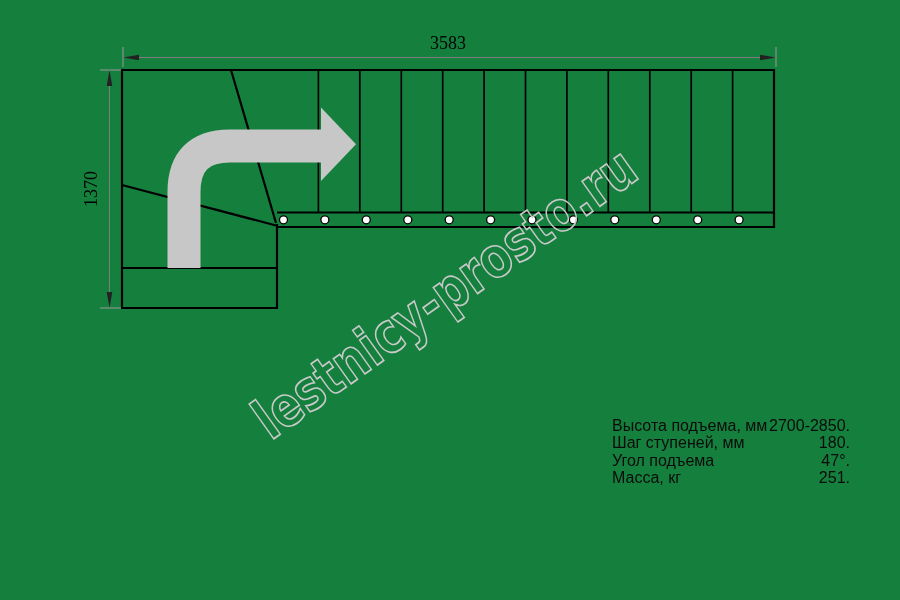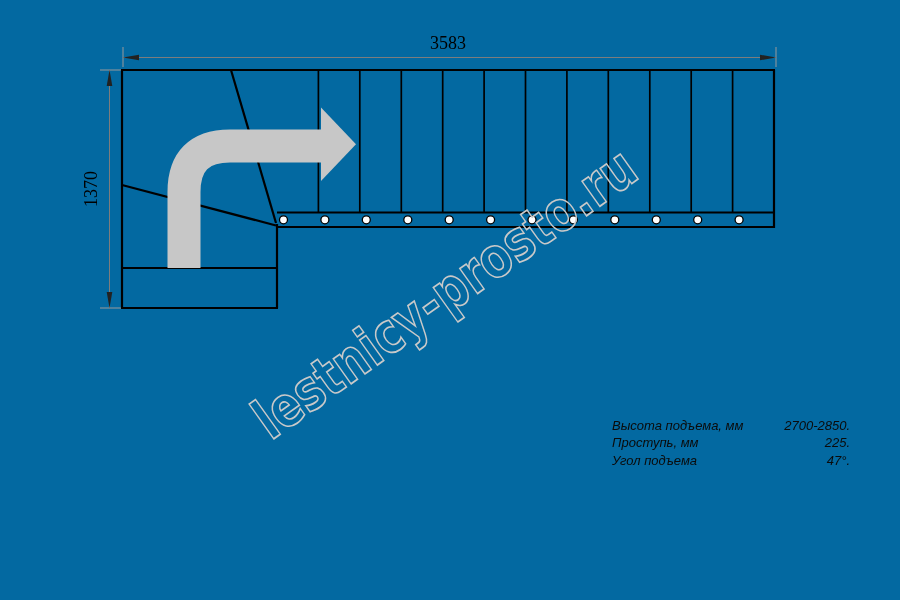--- a/index.html
+++ b/index.html
@@ -1,30 +1,30 @@
 <!DOCTYPE html>
 <html><head>
 <meta charset="utf-8">
 <style>
   html,body{margin:0;padding:0;background:#ffffff;}
-  .page{position:relative;width:900px;height:600px;background:#0369a1;overflow:hidden;
+  .page{position:relative;width:900px;height:600px;background:#15803d;overflow:hidden;
         font-family:"Liberation Sans",sans-serif;}
   .plan-svg{position:absolute;left:0;top:0;}
   .ext{stroke:#9a9a9a;stroke-width:1;}
   .dim{stroke:#7d7d7d;stroke-width:1;}
   .arr{fill:#222222;stroke:none;}
   .dimtext{font-family:"Liberation Serif",serif;font-size:18px;fill:#000000;}
   .outline{stroke:#000000;stroke-width:2.2;stroke-linecap:butt;fill:none;}
   .thinline{stroke:#000000;stroke-width:1.8;fill:none;}
   .steps line{stroke:#000000;stroke-width:1.7;}
   .treads circle{fill:#ffffff;stroke:#000000;stroke-width:1.3;}
   .watermark{font-family:"DejaVu Sans",sans-serif;font-weight:bold;font-size:56px;
              fill:none;stroke-width:1.7px;}
   .specs{position:absolute;left:612px;top:417px;width:238px;
-         font-style:italic;font-size:13px;line-height:17.4px;color:#0b0b0b;}
+         font-size:16px;line-height:17.4px;color:#0b0b0b;}
   .spec-row{display:flex;justify-content:space-between;white-space:nowrap;}
   .spec-value{}
 </style>
 </head>
 <body>
 
 <div class="page">
 
   <svg class="plan-svg" width="900" height="600" viewBox="0 0 900 600">
 
@@ -95,22 +95,26 @@
 
     <text id="watermark-text" class="watermark" transform="translate(456,309) rotate(-35.5)" text-anchor="middle" textLength="455" lengthAdjust="spacingAndGlyphs" stroke="#c9c9c9">lestnicy-prosto.ru</text>
   </svg>
 
   <div class="specs" id="specs-list">
       <div class="spec-row">
         <span class="spec-label">Высота подъема, мм</span>
         <span class="spec-value">2700-2850.</span>
       </div>
       <div class="spec-row">
-        <span class="spec-label">Проступь, мм</span>
-        <span class="spec-value">225.</span>
+        <span class="spec-label">Шаг ступеней, мм</span>
+        <span class="spec-value">180.</span>
       </div>
       <div class="spec-row">
         <span class="spec-label">Угол подъема</span>
         <span class="spec-value">47°.</span>
+      </div>
+      <div class="spec-row">
+        <span class="spec-label">Масса, кг</span>
+        <span class="spec-value">251.</span>
       </div>
     </div>
 
 </div>
 
 </body></html>

